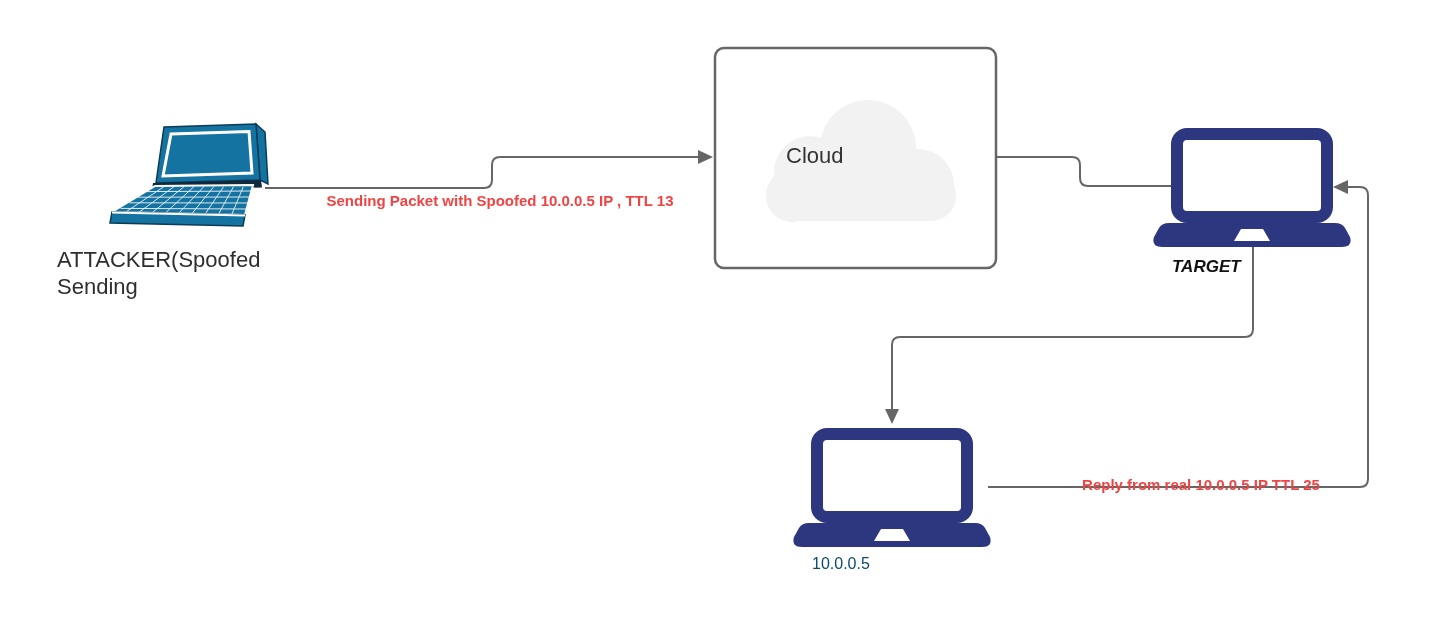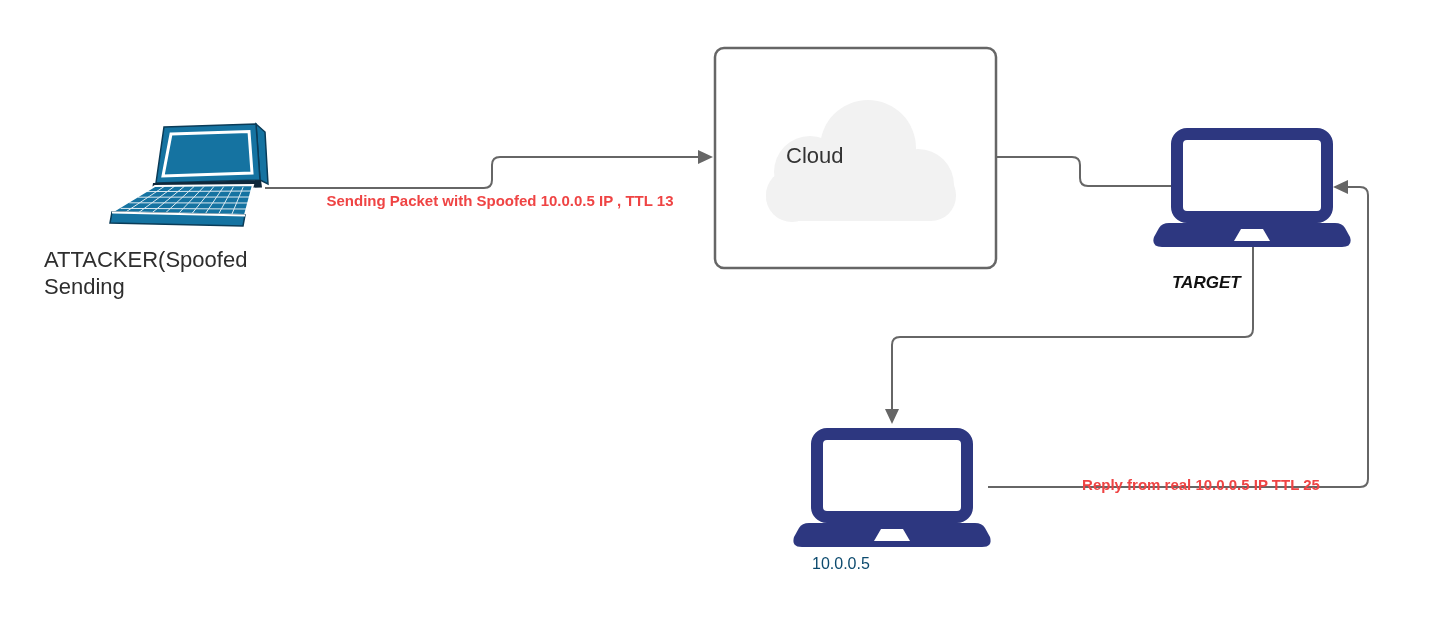--- a/index.html
+++ b/index.html
@@ -122,24 +122,24 @@
       <path d="M14,95 H180 Q187,95 190,100 L195,109 Q198,119 187,119 H7 Q-4,119 -1,109 L4,100 Q7,95 14,95 Z" fill="#2d3780"></path>
       <path d="M79,113 L86,101 H108 L115,113 Z" fill="#ffffff"></path>
     </g>
   </svg>
 
   <div class="edge-lbl" style="left:280px; top:192px; width:440px;">Sending Packet with Spoofed 10.0.0.5 IP , TTL 13</div>
 
 
   <div class="edge-lbl" style="left:1020px; top:476px; width:362px;">Reply from real 10.0.0.5 IP TTL 25</div>
 
-  <div class="node-lbl attacker-lbl" style="left:44px; top:246px; width:260px;">
+  <div class="node-lbl attacker-lbl" style="left:57px; top:246px; width:260px;">
     <div>ATTACKER(Spoofed</div>
     <div>Sending</div>
   </div>
 
   <div class="node-lbl cloud-lbl" style="left:786px; top:143px; width:140px;">Cloud</div>
 
-  <div class="node-lbl target-lbl" style="left:1172px; top:257px; width:160px;margin-top:16px;">TARGET</div>
+  <div class="node-lbl target-lbl" style="left:1172px; top:257px; width:160px;">TARGET</div>
 
   <div class="node-lbl host-lbl" style="left:812px; top:555px; width:160px;">10.0.0.5</div>
 
 </div>
 
 </body></html>

